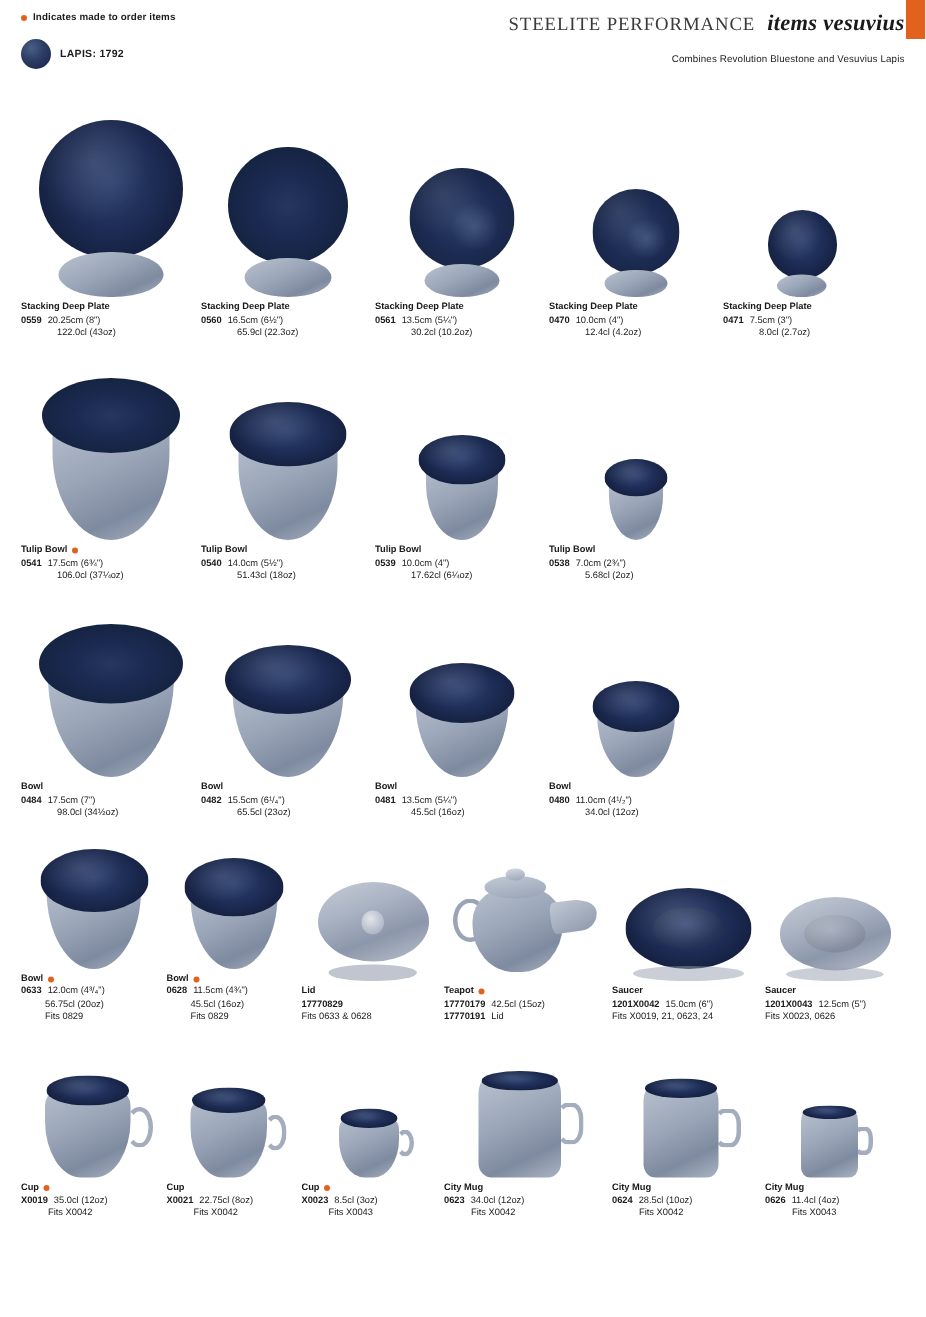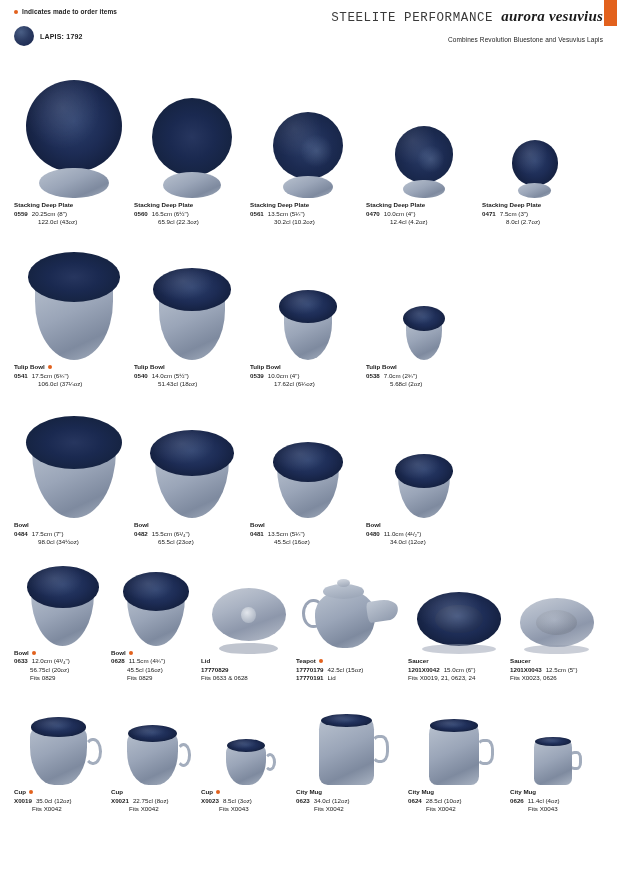--- a/index.html
+++ b/index.html
@@ -64,21 +64,21 @@
   .brand-line1 {
     display: flex;
     align-items: baseline;
     justify-content: flex-end;
     gap: 8px;
   }
   .steelite {
     font-size: 12.5px;
     letter-spacing: .6px;
     color: #3a3a3a;
-    font-family: Liberation Mono, monospace;
+    font-family: Liberation Serif, serif;
   }
   .aurora {
     font-family: "Liberation Serif", serif;
     font-style: italic;
     font-weight: bold;
     font-size: 15px;
     color: #1a1a1a;
     letter-spacing: .2px;
   }
   .brand-sub {
@@ -291,21 +291,21 @@
       <span class="dot-orange"></span>
       <span>Indicates made to order items</span>
     </div>
     <div class="lapis-row">
       <span class="lapis-swatch"></span>
       <span class="lapis-label">LAPIS: 1792</span>
     </div>
     <div class="brand-block">
       <div class="brand-line1">
         <span class="steelite">STEELITE PERFORMANCE</span>
-        <span class="aurora">aurora vesuvius</span>
+        <span class="aurora">items vesuvius</span>
       </div>
       <div class="brand-sub">Combines Revolution Bluestone and Vesuvius Lapis</div>
     </div>
     <div class="corner-tab"></div>
   </div>
 
   <div class="rows">
 
     <div class="row" style="height:170px;">
 

